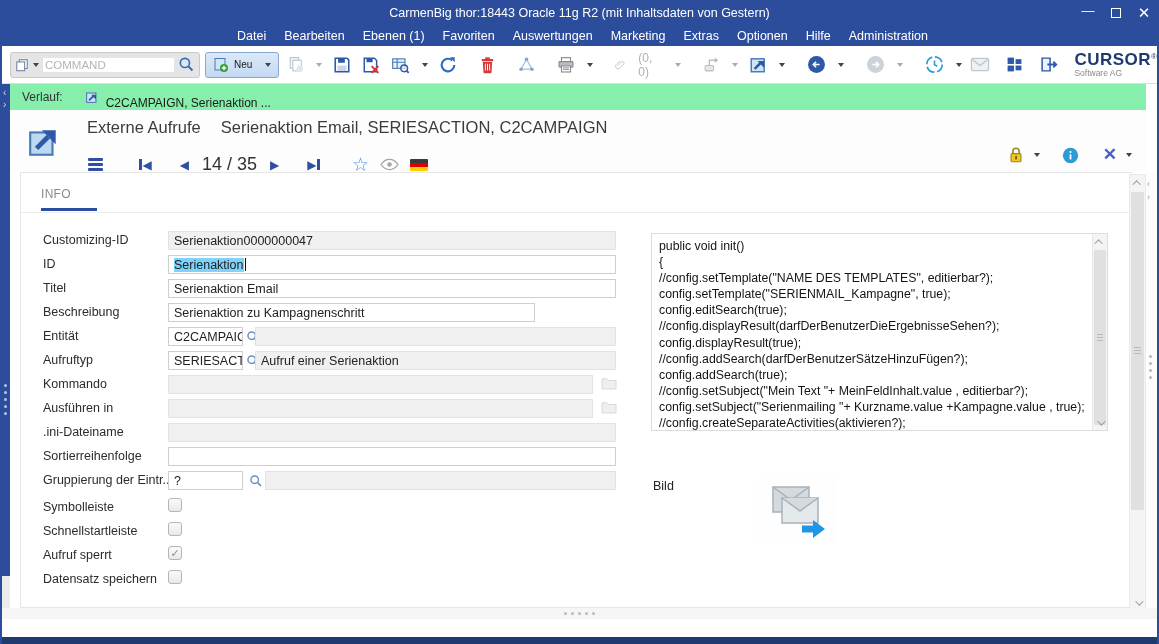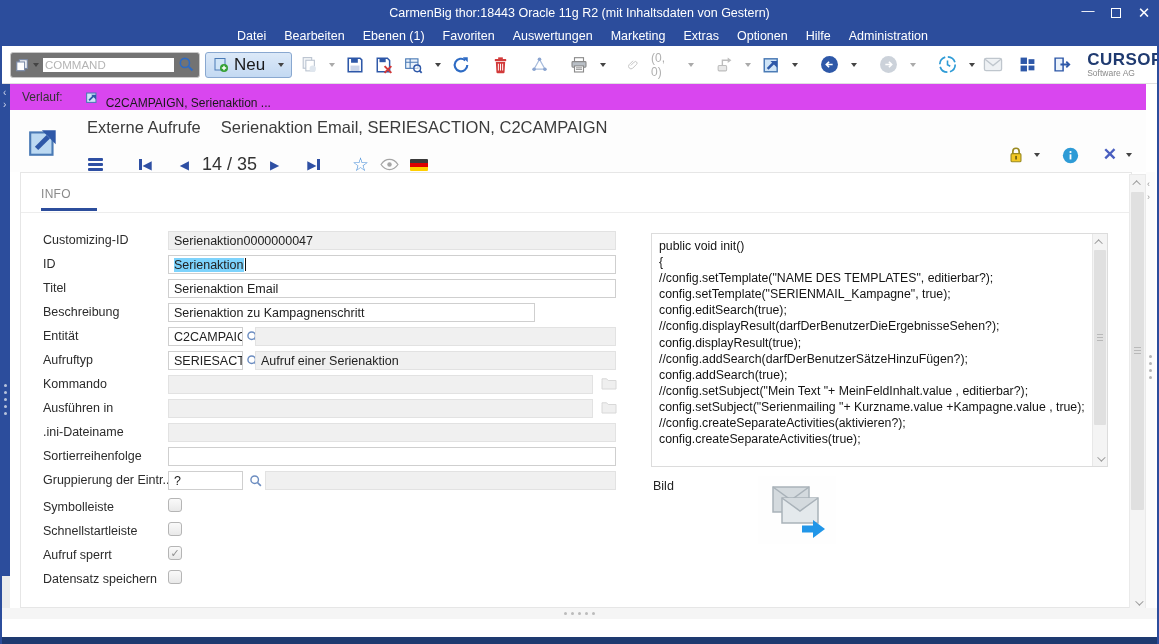--- a/index.html
+++ b/index.html
@@ -19,43 +19,43 @@
   .menubar{position:absolute;left:0;top:26px;right:0;height:20px;background:#2c4d9c;color:#fff;
            display:flex;align-items:center;padding-left:6px;font-size:12.5px;justify-content:center;}
   .menu-item{padding:2px 9px;}
   
   .toolbar{position:absolute;left:0;top:46px;right:0;height:38px;background:#fff;border-bottom:1px solid #e0e0e0;
            display:flex;align-items:center;padding:0 8px;gap:5px;}
   .tbtn{display:flex;align-items:center;gap:12px;padding:2px 3px;border-radius:2px;}
   .sep{width:1px;height:22px;background:#e3e3e3;margin:0 3px;}
   .drop{width:0;height:0;border-left:3.5px solid transparent;border-right:3.5px solid transparent;border-top:4px solid #444;display:inline-block;}
   .drop.gray{border-top-color:#aaa;}
-  .command-box{display:flex;align-items:center;border:1px solid #c9c9c9;border-radius:3px;height:26px;width:190px;padding:0 4px;gap:4px;background:#737373;}
+  .command-box{display:flex;align-items:center;border:1px solid #c9c9c9;border-radius:3px;height:26px;width:190px;padding:0 4px;gap:4px;background:#e5e5e5;}
   .command-box input{border:none;outline:none;flex:1;font-size:11.5px;color:#444;min-width:0;font-family:"Liberation Sans",sans-serif;}
   .command-box input::placeholder{color:#b4b4b4;}
   .neu-btn{display:flex;align-items:center;gap:5px;height:26px;padding:2px 7px;background:linear-gradient(#dce9f8,#c3d9f2);
-           border:1px solid #89a8d0;border-radius:3px;font-size:17px;color:#1a1a1a;}
+           border:1px solid #89a8d0;border-radius:3px;font-size:10px;color:#1a1a1a;}
   .gray-count{color:#b0b0b0;font-size:12px;}
   .right-cluster{margin-left:auto;display:flex;align-items:center;gap:16px;padding-right:4px;}
   .logo{display:flex;align-items:flex-start;gap:2px;}
   .logo-text{line-height:1;text-align:left;}
   .logo-name{font-size:17px;font-weight:bold;color:#1f3a70;letter-spacing:0.5px;}
   .logo-reg{font-size:8px;color:#1f3a70;vertical-align:super;}
   .logo-sub{font-size:8.5px;color:#8a8a8a;margin-top:1px;}
   
   .left-strip{position:absolute;left:0;top:84px;width:8px;height:492px;background:#2c4d9c;color:#cdd6ea;}
   .left-strip .ch{position:absolute;left:1px;font-size:10px;line-height:10px;}
   .strip-dots{position:absolute;left:2px;display:flex;flex-direction:column;gap:4px;}
   .strip-dots i{width:3px;height:3px;border-radius:50%;background:#b9c4dd;}
   .left-strip-tail{position:absolute;left:0;top:576px;width:8px;height:32px;background:#ececec;}
   .right-strip{position:absolute;right:2px;top:172px;width:9px;height:436px;background:#fcfcfc;color:#9a9a9a;}
   .right-strip .ch{position:absolute;left:1px;font-size:9px;line-height:9px;}
   .right-strip .strip-dots i{background:#b5b5b5;}
   
-  .hist-row{position:absolute;left:8px;top:84px;right:11px;height:26px;background:#d946ef;
+  .hist-row{position:absolute;left:8px;top:84px;right:11px;height:26px;background:#86efac;
             display:flex;align-items:center;gap:8px;padding-left:12px;font-size:12px;color:#333;}
   .hist-link{color:#1a1a1a;margin-top:12px;}
   .page-header{position:absolute;left:8px;top:110px;right:11px;height:62px;background:#fdfdfd;}
   .app-icon{position:absolute;left:17px;top:15px;}
   .head-titles{position:absolute;left:77px;top:8px;display:flex;gap:20px;font-size:16.5px;color:#3c3c3c;}
   .rec-nav{position:absolute;left:78px;top:36px;display:flex;align-items:center;gap:11px;}
   .nav-tri{color:#2e4fa3;font-size:12px;line-height:12px;display:flex;align-items:center;gap:1px;}
   .nav-bar{display:inline-block;width:2.5px;height:11px;background:#2e4fa3;}
   .rec-pos{font-size:18px;color:#333;margin:8px 2px;}
   .hamburger{display:flex;flex-direction:column;gap:2.5px;}
@@ -75,21 +75,21 @@
   .ffield{position:absolute;height:19px;display:flex;align-items:center;padding:0 5px;overflow:hidden;white-space:nowrap;}
   .f-gray{background:#f0f0f0;border:1px solid #e2e2e2;}
   .f-white{background:#fff;border:1px solid #cfcfcf;}
   .sel-text{background:#7dd3fc;}
   .caret-line{display:inline-block;width:1px;height:13px;background:#111;margin-left:1px;}
   .mag-small{position:absolute;top:3px;}
   .checkbox{position:absolute;left:147px;top:0px;width:14px;height:14px;border:1px solid #b5b5b5;border-radius:3px;
             background:linear-gradient(#fafafa,#e9e9e9);display:flex;align-items:center;justify-content:center;
             font-size:11px;color:#8f8f8f;line-height:11px;}
   
-  .code-panel{position:absolute;left:630px;top:60px;width:457px;height:234px;border:1px solid #dcdcdc;background:#fff;overflow:hidden;}
+  .code-panel{position:absolute;left:630px;top:60px;width:457px;height:198px;border:1px solid #dcdcdc;background:#fff;overflow:hidden;}
   .code-lines{position:absolute;left:7px;top:4px;right:18px;font-size:12.3px;line-height:16.1px;color:#141414;white-space:nowrap;}
   .vscroll{position:absolute;background:#f4f4f4;border-left:1px solid #e8e8e8;}
   .vs-arrow{position:absolute;left:0;right:0;height:15px;display:flex;align-items:center;justify-content:center;}
   .chev{display:inline-block;width:6px;height:6px;border-left:1.5px solid #9a9a9a;border-top:1.5px solid #9a9a9a;}
   .chev.up{transform:rotate(45deg) translateY(2px);}
   .chev.down{transform:rotate(225deg) translateY(2px);}
   .vs-thumb{position:absolute;left:1px;right:1px;background:#e0e0e0;border-radius:1px;}
   .vs-grip{position:absolute;left:3px;right:3px;top:50%;display:flex;flex-direction:column;gap:2px;margin-top:-4px;}
   .vs-grip i{height:1px;background:#b9b9b9;}
   .bild-label{position:absolute;left:632px;top:306px;}

